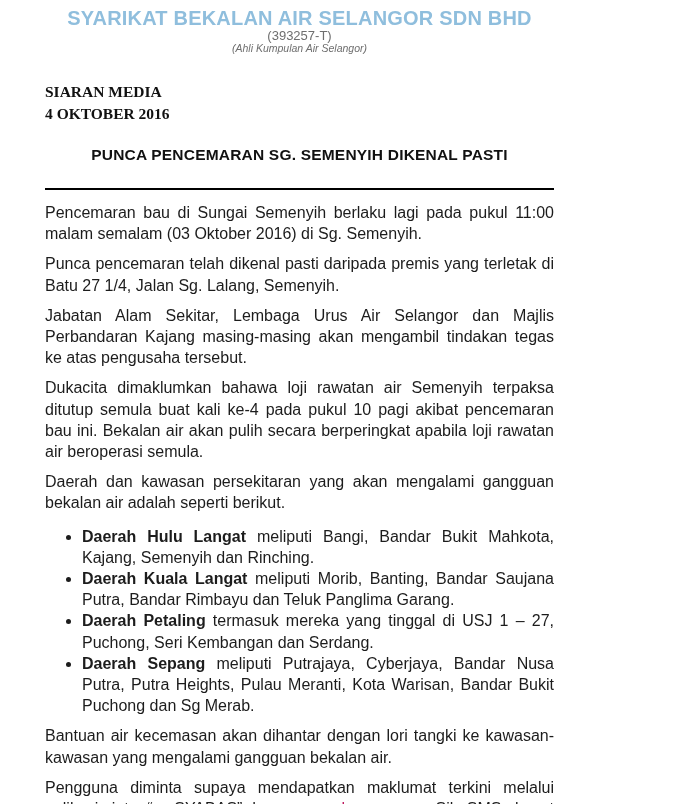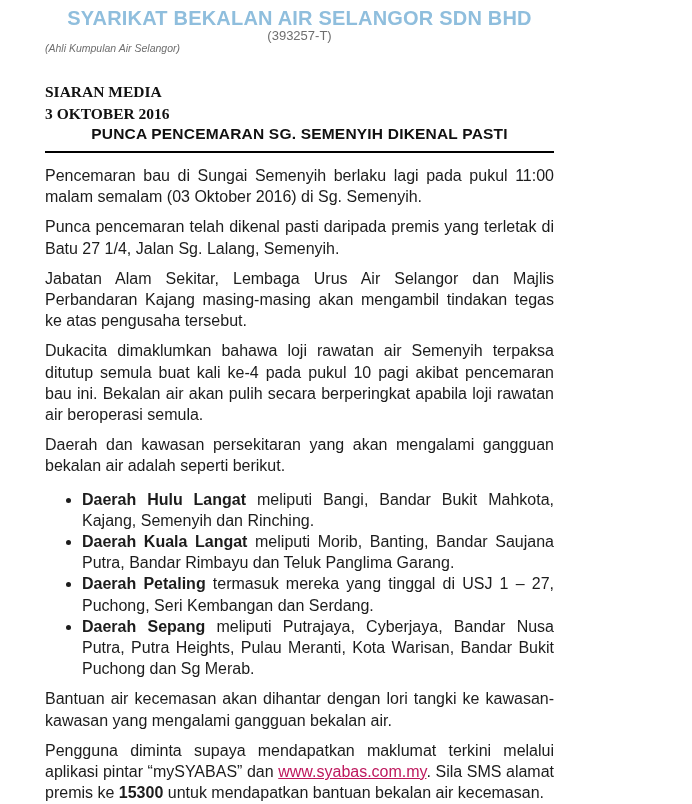--- a/index.html
+++ b/index.html
@@ -20,34 +20,35 @@
     line-height: 24px;
     color: #8fbedd;
     letter-spacing: 0.2px;
   }
   .reg {
     text-align: center;
     font-size: 13px; line-height: 12px;
     color: #6e6e6e;
   }
   .member {
-    text-align: left;
+    text-align: center;
     font-size: 10.5px; line-height: 13px;
     font-style: italic;
     color: #6e6e6e;
   }
   .meta {
     margin-top: 26px;
     font-size: 15.5px; font-weight: bold;
     line-height: 21.5px;
     color: #111;
     font-family: Liberation Serif, serif;
   }
   .title-wrap {
-    padding-bottom: 8px;
+    margin-top: 21px;
+    padding-bottom: 24px;
     border-bottom: 2px solid #000;
     text-align: center;
   }
   .title-wrap h2 {
     margin: 0;
     font-size: 15.5px; font-weight: bold;
     line-height: 19px;
     color: #111;
     letter-spacing: 0.2px;
   }
@@ -78,21 +79,21 @@
 <body>
 
 <div class="page">
 
   <div class="company">SYARIKAT BEKALAN AIR SELANGOR SDN BHD</div>
   <div class="reg">(393257-T)</div>
   <div class="member">(Ahli Kumpulan Air Selangor)</div>
 
   <div class="meta">
     <div>SIARAN MEDIA</div>
-    <div>3 OKTOBER 2016</div>
+    <div>4 OKTOBER 2016</div>
   </div>
 
   <div class="title-wrap">
     <h2>PUNCA PENCEMARAN SG. SEMENYIH DIKENAL PASTI</h2>
   </div>
 
   <p class="body first">Pencemaran bau di Sungai Semenyih  berlaku lagi pada pukul 11:00 malam semalam (03 Oktober 2016) di Sg. Semenyih.</p>
   <p class="body">Punca pencemaran telah dikenal pasti daripada premis yang terletak di Batu 27 1/4, Jalan Sg. Lalang, Semenyih.</p>
   <p class="body">Jabatan Alam Sekitar, Lembaga Urus Air Selangor dan Majlis Perbandaran Kajang masing-masing akan mengambil tindakan tegas ke atas pengusaha tersebut.</p>
   <p class="body">Dukacita dimaklumkan bahawa loji rawatan air Semenyih terpaksa ditutup semula buat kali ke-4 pada pukul 10 pagi akibat pencemaran bau ini. Bekalan air akan pulih secara berperingkat apabila loji rawatan air beroperasi semula.</p>

